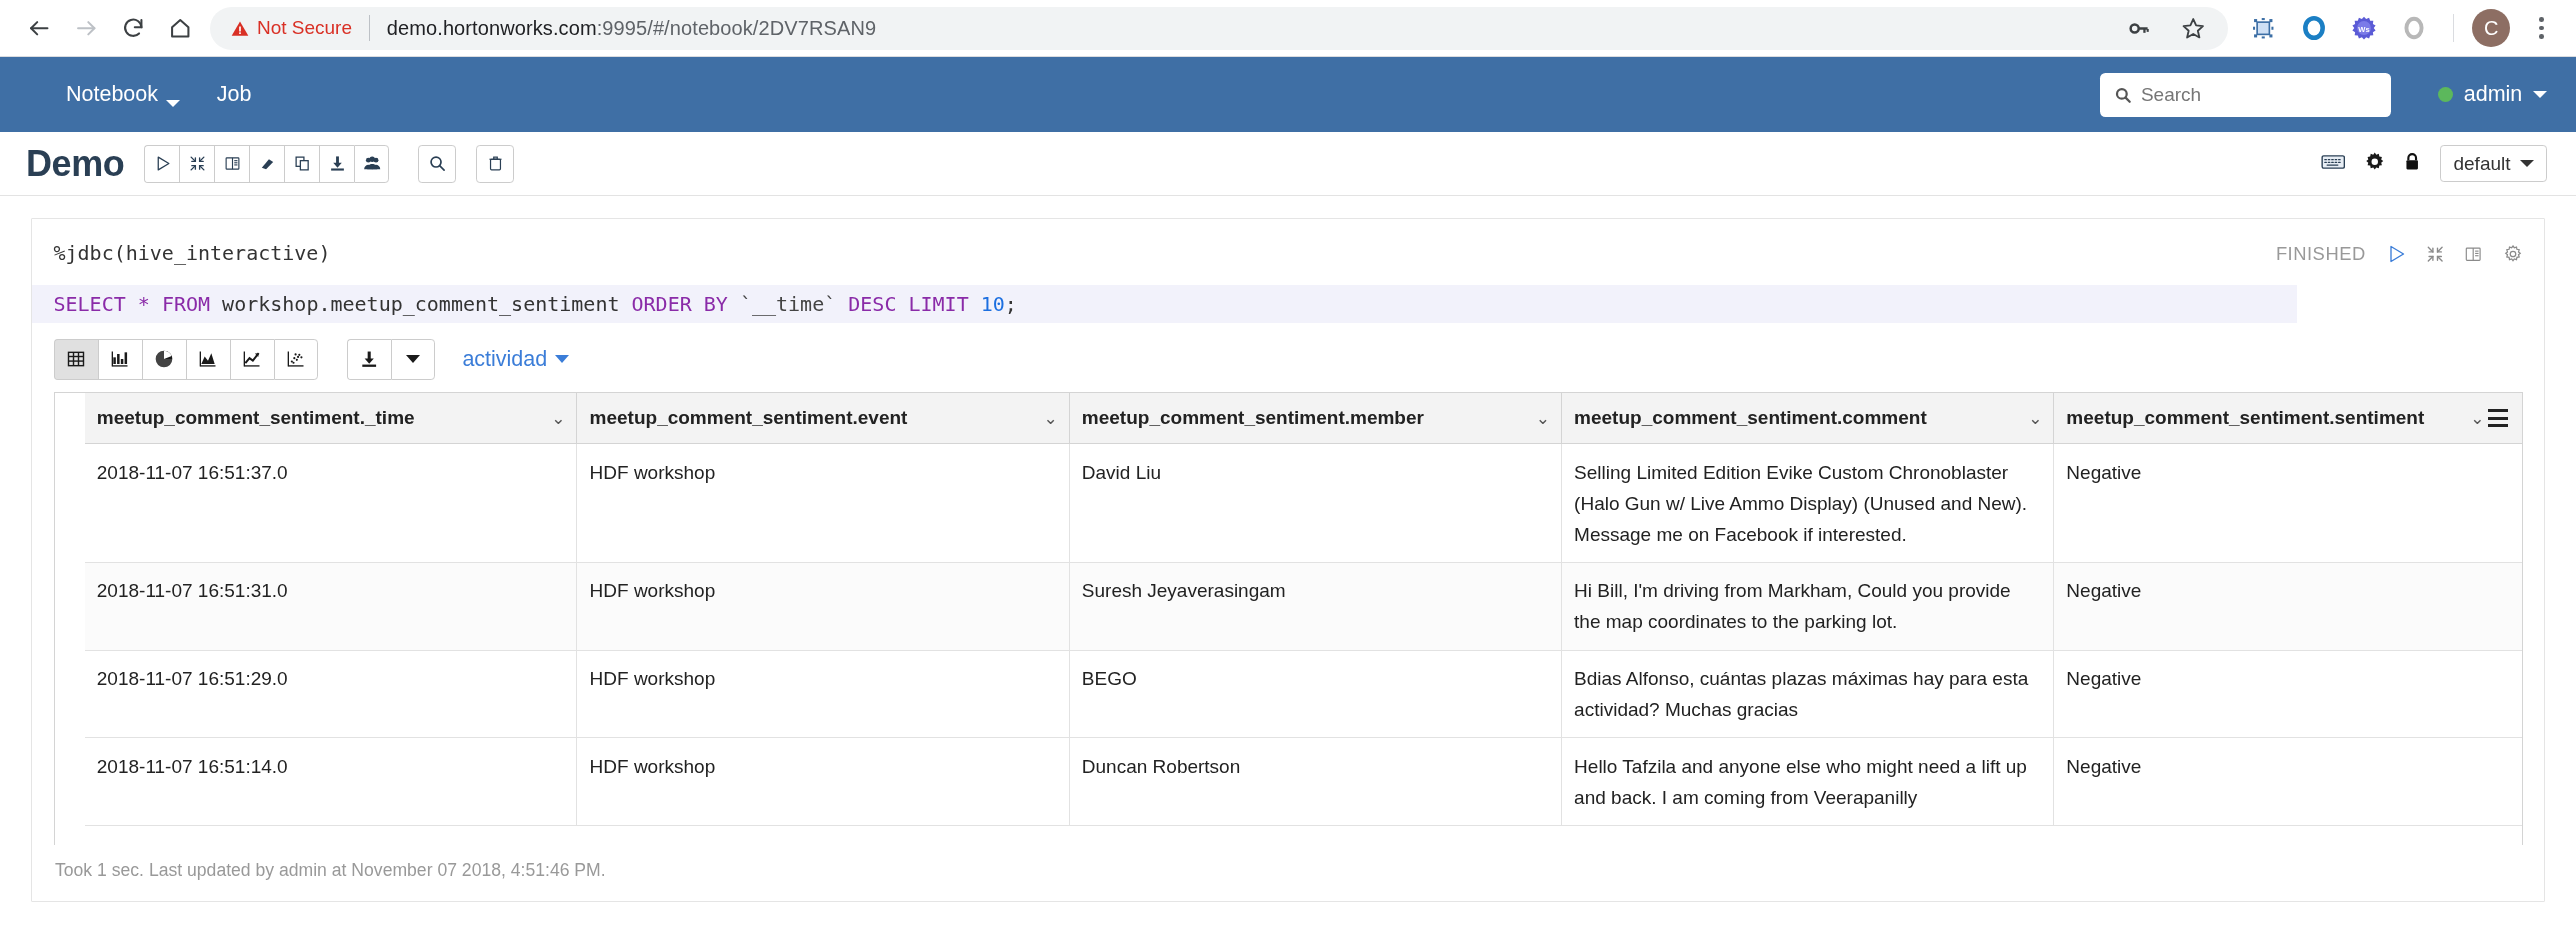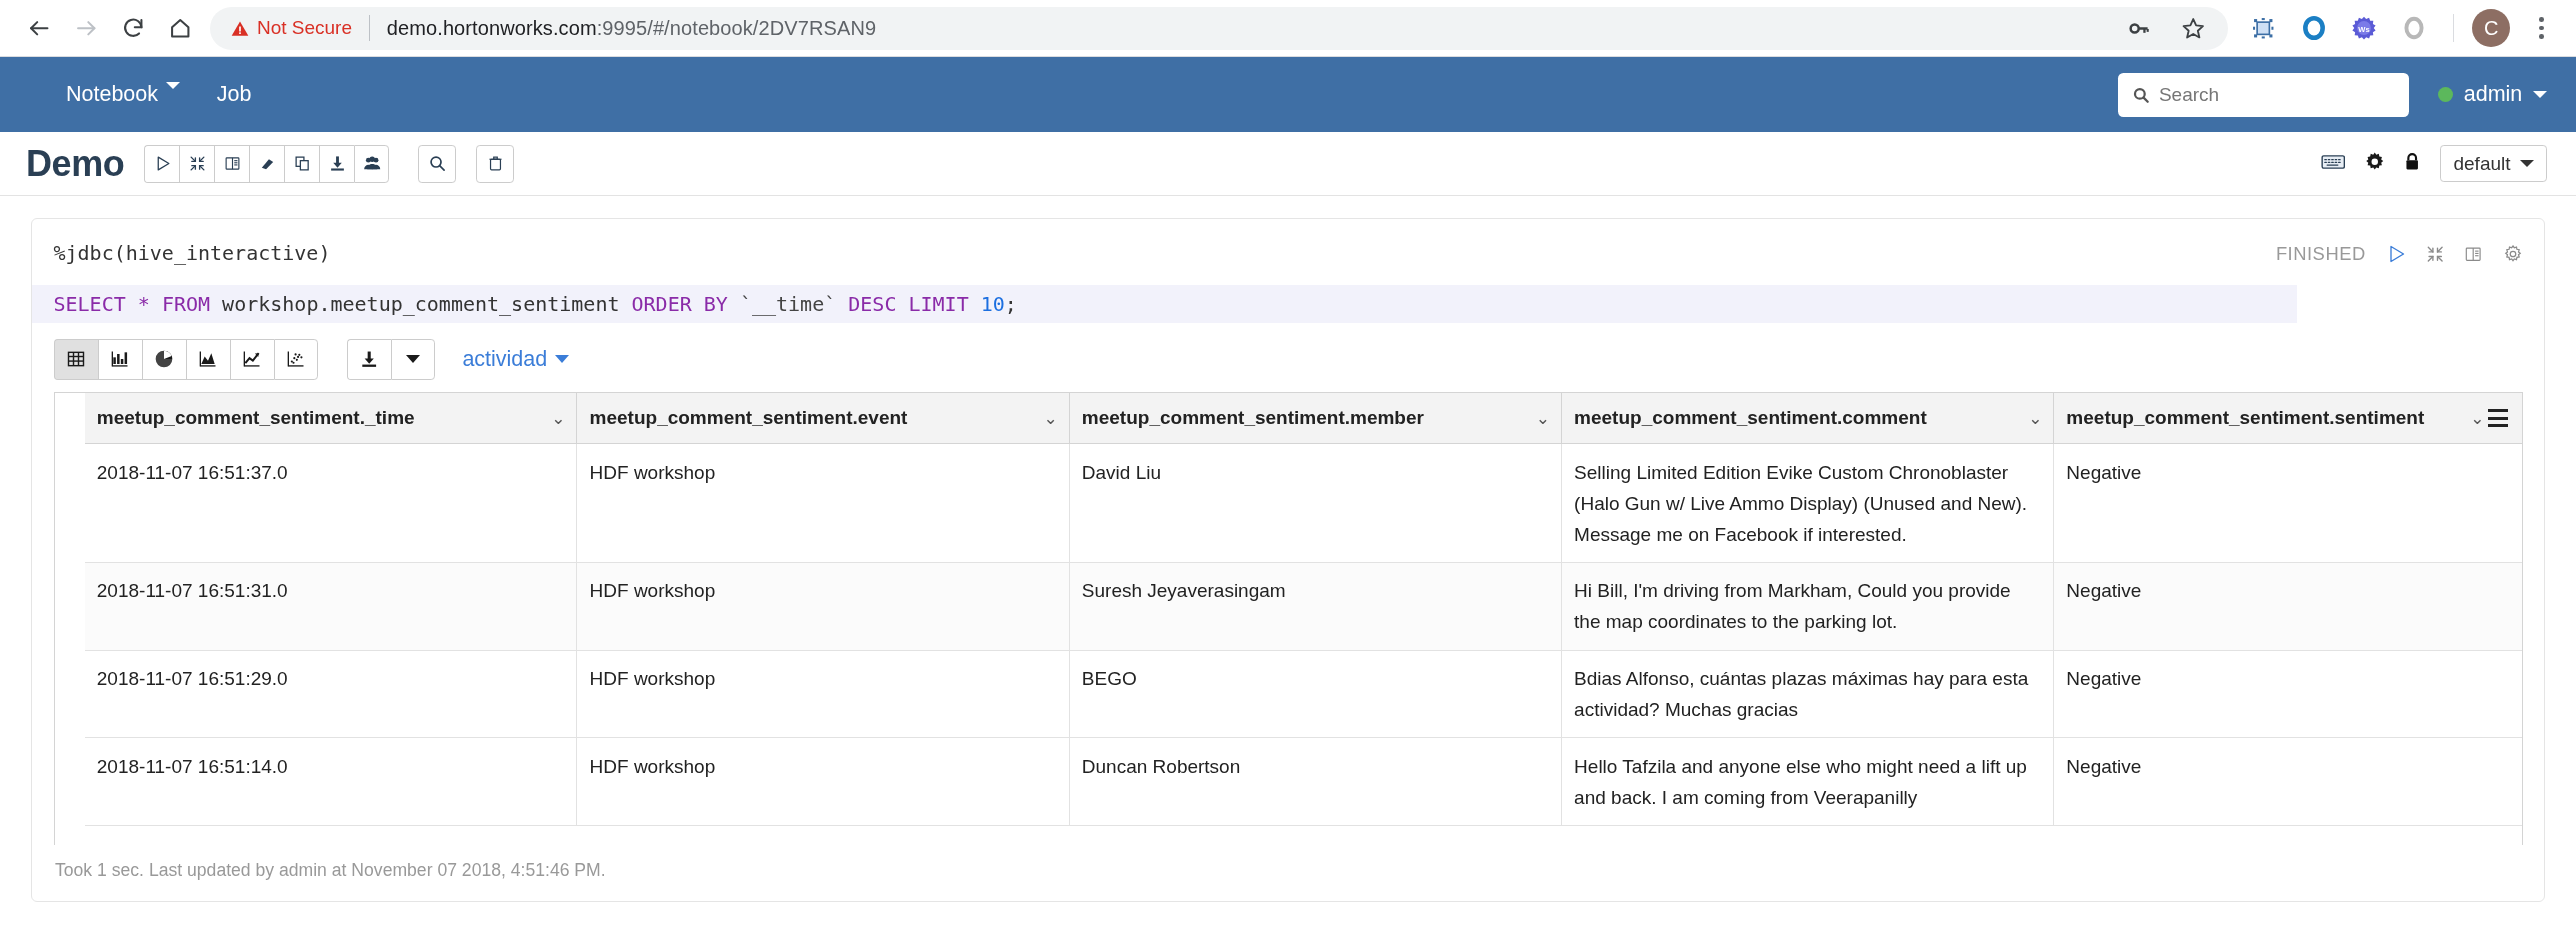--- a/index.html
+++ b/index.html
@@ -88,30 +88,30 @@
   .brand { display: flex; align-items: center; gap: 12.3px; cursor: pointer; }
   .brand-text {
     font-family: "DejaVu Serif", serif;
     font-weight: bold;
     font-size: 35px;
     letter-spacing: -0.4px;
   }
   .nav-links { display: flex; align-items: center; gap: 37px; margin-left: 43px; }
   .nav-link {
     font-size: 21.5px; color: #ffffff; cursor: pointer;
-    display: flex; align-items: flex-start; gap: 7.7px;
+    display: flex; align-items: flex-end; gap: 7.7px;
   }
   .caret-d {
     width: 0; height: 0;
     border-left: 7px solid transparent;
     border-right: 7px solid transparent;
     border-top: 7.7px solid currentColor;
     display: inline-block;
   }
-  .nav-right { margin-left: auto; display: flex; align-items: center; gap: 29px; }
+  .nav-right { margin-left: auto; display: flex; align-items: center; gap: 47px; }
   .search-box {
     width: 291px; height: 44px;
     background: #fff; border-radius: 5.4px;
     display: flex; align-items: center;
     padding: 0 14px; gap: 9.2px;
   }
   .search-box input {
     border: none; outline: none; font-size: 19px;
     color: #555; width: 100%;
     font-family: "Liberation Sans", sans-serif;
@@ -159,21 +159,21 @@
     border: 0.8px solid #ccc; border-radius: 3.8px;
     height: 37px; padding: 0 12.3px;
     display: flex; align-items: center; gap: 9.2px;
     font-size: 19px; color: #333; cursor: pointer; background: #fff;
   }
 
   
   .page-body { background: #ffffff; padding: 21.5px 31px 0 31px; }
   .para {
     border: 0.8px solid #e5e5e5;
-    border-radius: 6px;
+    border-radius: 1px;
     background: #fff;
     position: relative;
   }
   .para-head {
     display: flex; align-items: flex-start;
     padding: 17px 21.5px 4.6px 21.5px;
   }
   .code-area { flex: 1; }
   .code-line {
     font-family: "DejaVu Sans Mono", monospace;

